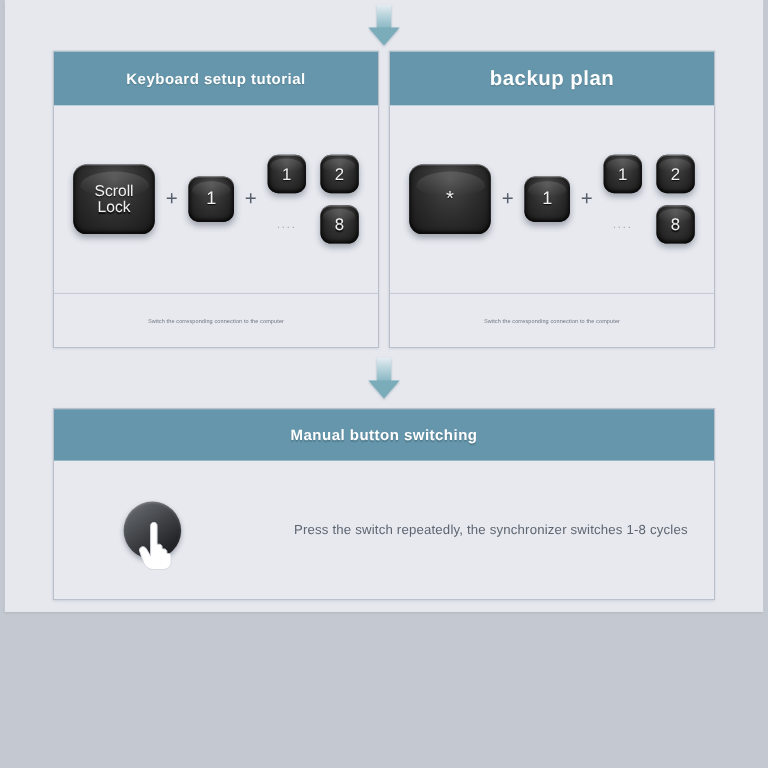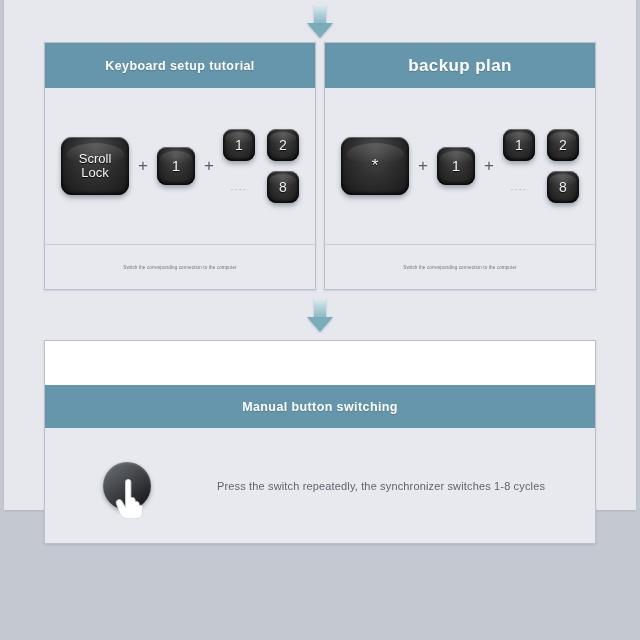--- a/index.html
+++ b/index.html
@@ -94,21 +94,20 @@
     height: 45px;
     font-size: 12.5px;
     font-weight: 700;
   }
   .head-big { font-size: 17px !important; font-weight: bold; }
 
   .panel.full .panel-head {
     height: 43px;
     font-size: 12.5px;
     font-weight: 700;
-    margin-top: 44px;
   }
 
   .panel-body {
     background: #e7e9ef;
     display: flex;
     align-items: center;
     justify-content: center;
   }
   .panel.half .panel-body { height: 156px; }
 
@@ -191,21 +190,21 @@
     letter-spacing: 1.6px;
     line-height: 1;
   }
 
   
   .bottom-wrap { padding: 0 40px; }
   .panel.full .panel-body {
     height: 115px;
     justify-content: flex-start;
     padding-left: 58px;
-    gap: 66px;
+    gap: 94px;
   }
 
   .switch-btn {
     position: relative;
     width: 48px;
     height: 48px;
     border-radius: 50%;
     background: linear-gradient(145deg, #6f7276 0%, #4c4f53 35%, #232427 78%, #17181a 100%);
     box-shadow: 0 2px 4px rgba(40,50,65,.40), inset 0 1px 2px rgba(255,255,255,.22);
     flex: 0 0 auto;

